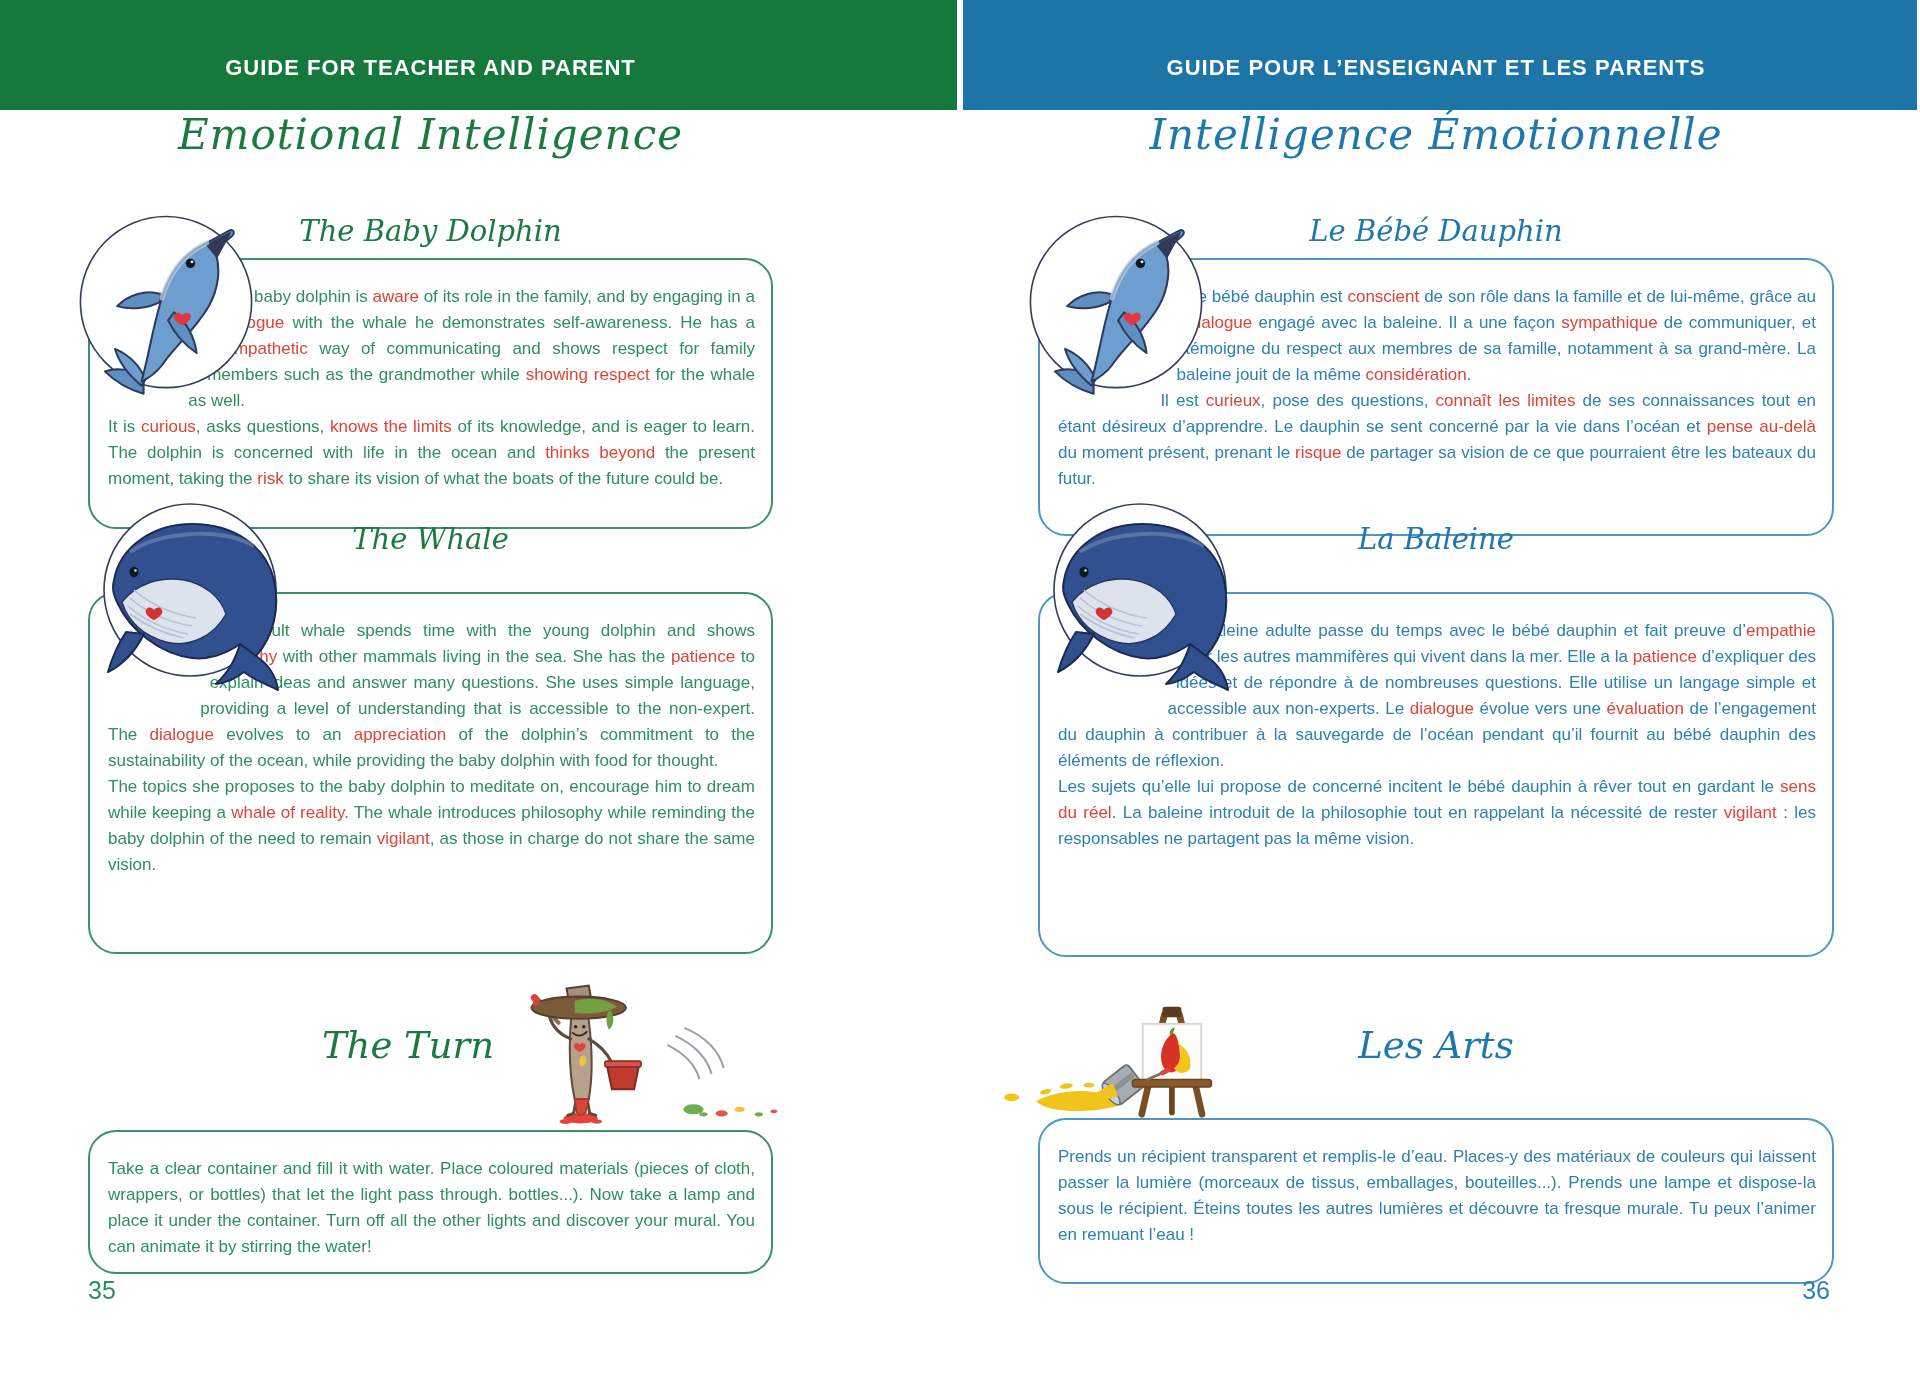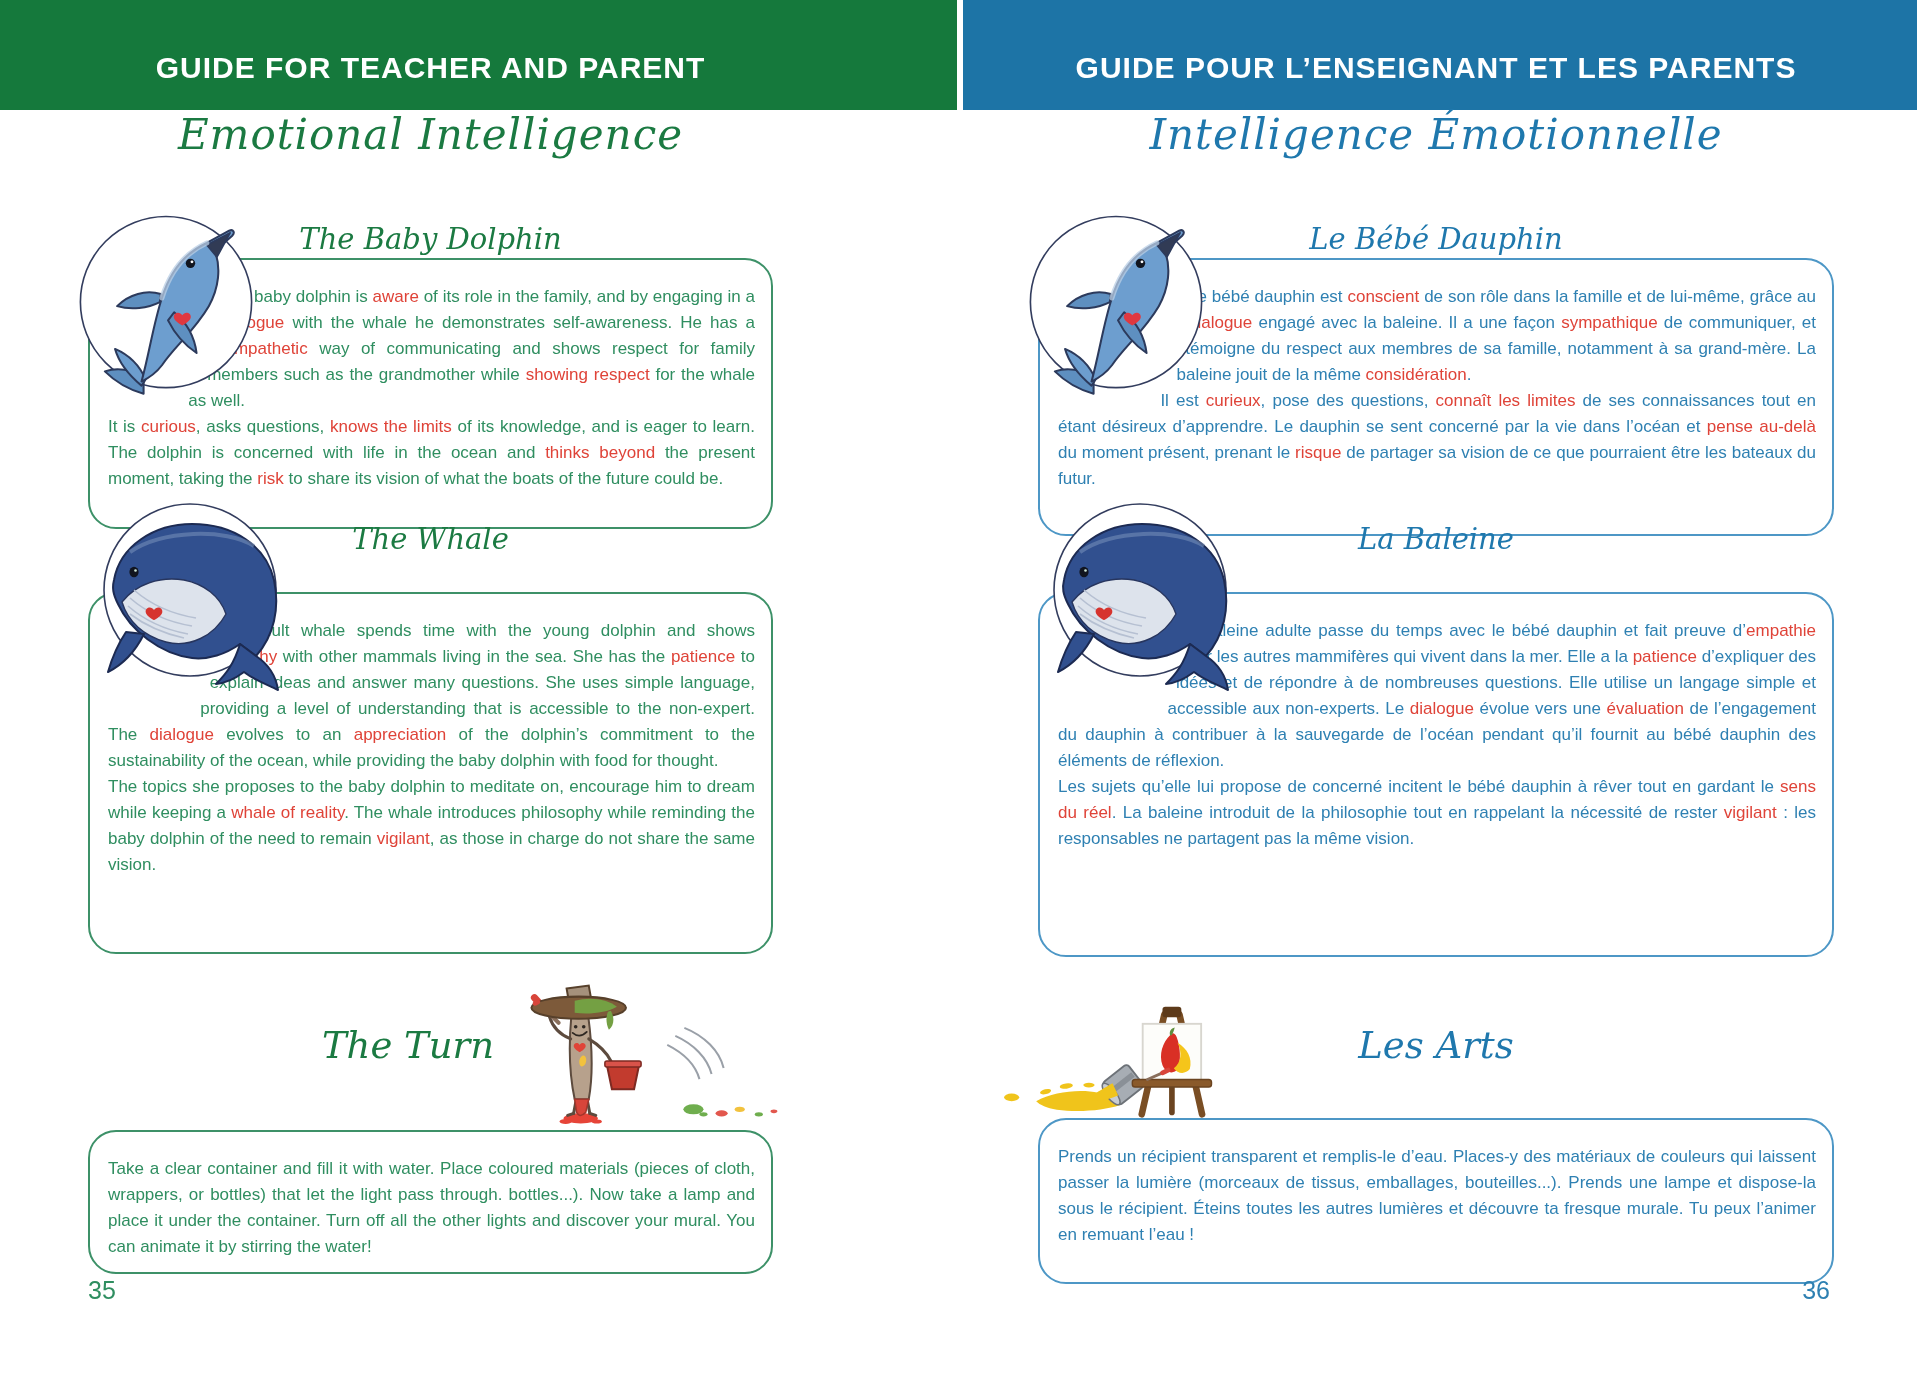--- a/index.html
+++ b/index.html
@@ -6,35 +6,35 @@
   body{width:1920px;height:1395px;position:relative;background:#ffffff;
        font-family:"Liberation Sans",sans-serif;overflow:hidden;}
   .page{position:absolute;top:0;height:1395px;width:960px;}
   .page-left{left:0;}
   .page-right{left:960px;}
 
   .hdr{position:absolute;top:0;height:110px;}
   .page-left .hdr{left:0;width:957px;background:var(--header_green);}
   .page-right .hdr{left:3px;width:954px;background:var(--header_blue);}
   .hdr-text{position:absolute;top:0;height:136px;display:flex;align-items:center;justify-content:center;
-            color:#ffffff;font-weight:bold;font-size:30px;letter-spacing:1px;white-space:nowrap;}
+            color:#ffffff;font-weight:bold;font-size:22px;letter-spacing:1px;white-space:nowrap;}
   .page-left .hdr-text{left:88px;width:685px;}
   .page-right .hdr-text{left:75px;width:796px;}
 
   .col{position:absolute;top:0;height:1395px;}
   .page-left .col{left:88px;width:685px;}
   .page-right .col{left:78px;width:796px;}
 
   .script{font-family:"DejaVu Serif",serif;font-style:italic;}
   .page-left .script{color:var(--script_green);}
   .page-right .script{color:var(--script_blue);}
 
   .title{position:absolute;top:110px;left:0;right:0;text-align:center;font-size:42px;letter-spacing:1px;}
   .sec-head{position:absolute;left:0;right:0;text-align:center;font-size:29px;}
-  .sh1{top:214px;margin-top:8px;}
+  .sh1{top:214px;}
   .sh2{top:522px;}
   .arts-head{position:absolute;top:1024px;text-align:center;font-size:37px;}
   .page-left .arts-head{left:0;width:640px;}
   .page-right .arts-head{left:0;right:0;}
 
   .box{position:absolute;left:0;right:0;border:2px solid;border-radius:28px;background:transparent;}
   .page-left .box{border-color:var(--border_green);}
   .page-right .box{border-color:var(--border_blue);}
   .b1{top:258px;}
   .page-left .b1{height:267px;}

